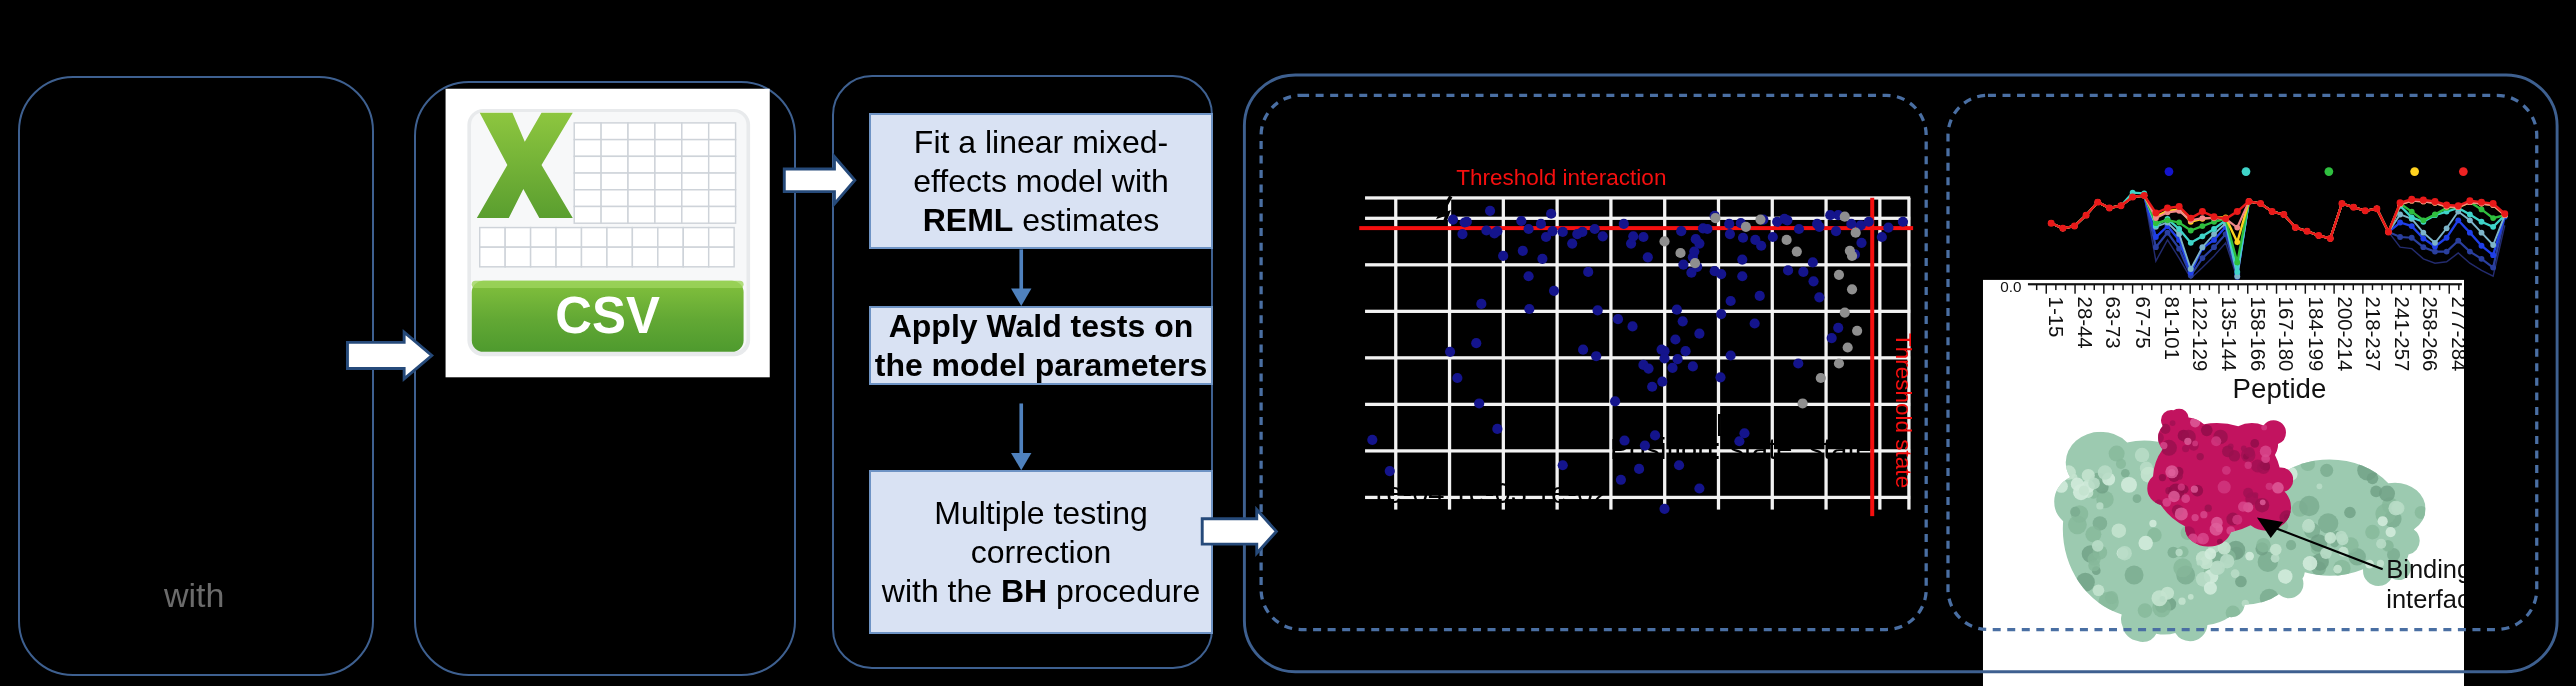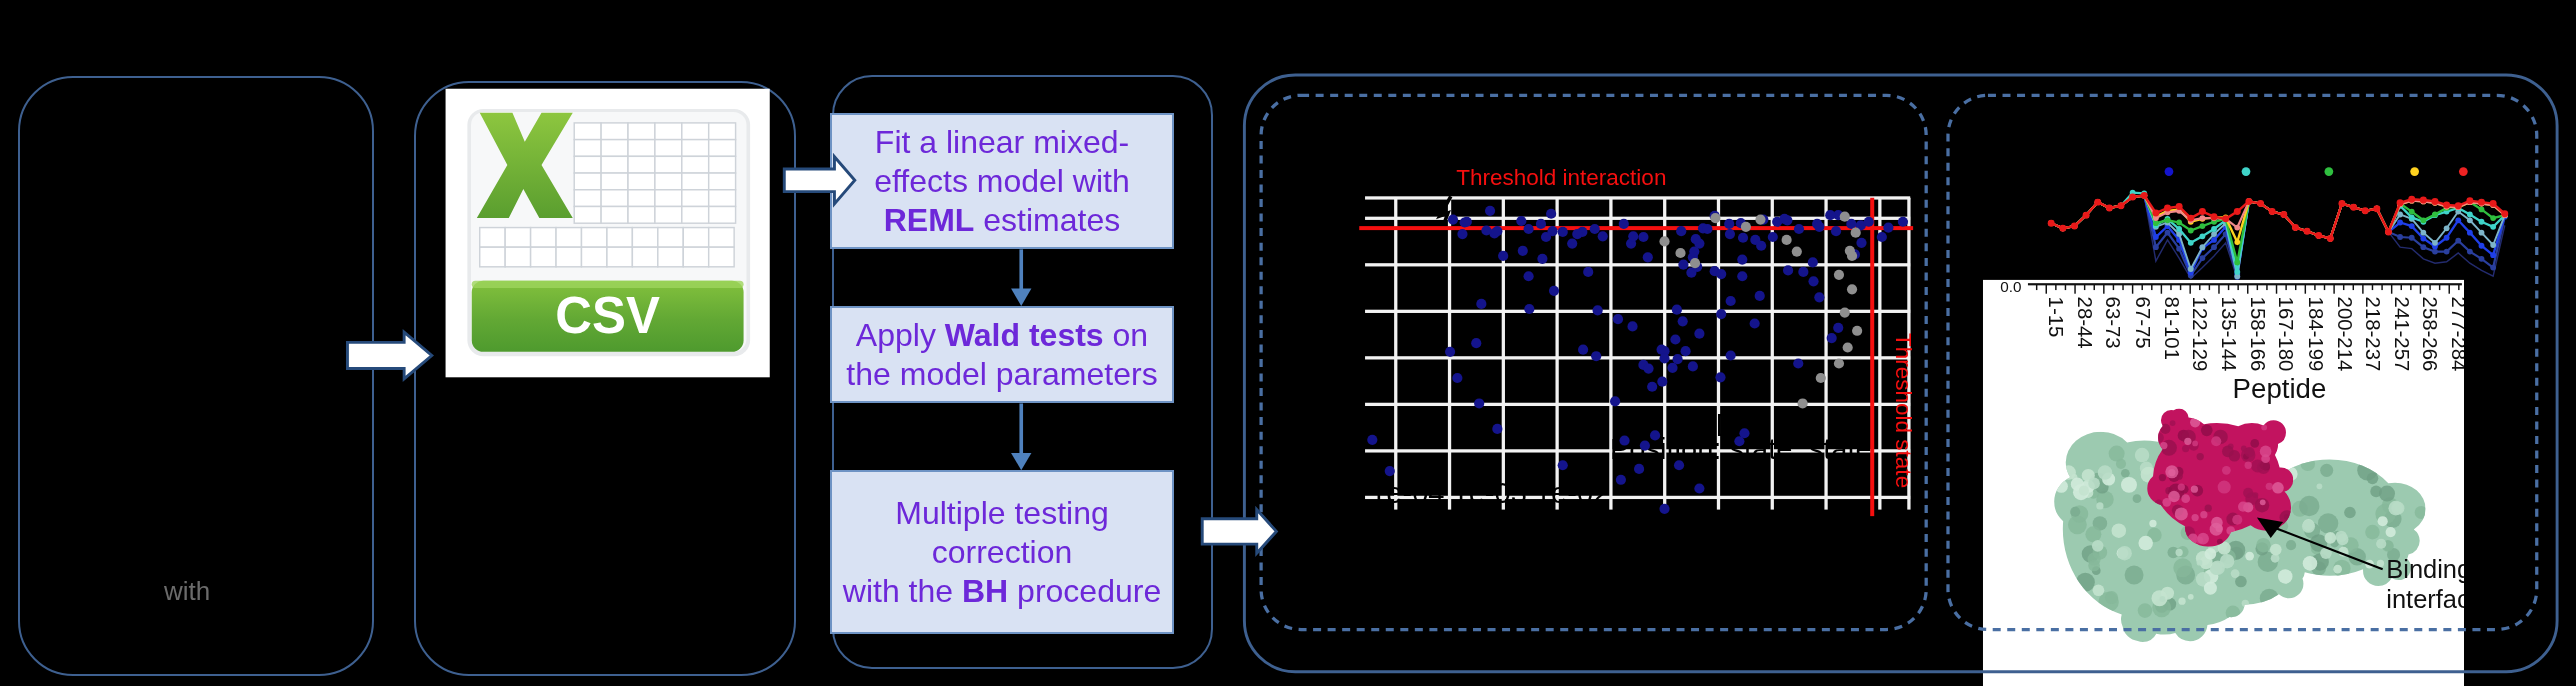--- a/index.html
+++ b/index.html
@@ -1,30 +1,30 @@
 <!DOCTYPE html>
 <html style="font-size:11.6px"><head><meta charset="utf-8">
 <style>
 html,body{margin:0;padding:0;background:#000;width:2576px;height:687px;overflow:hidden;}
 *{box-sizing:border-box;font-family:"Liberation Sans",sans-serif;}
 .abs{position:absolute;}
 .panel{position:absolute;border:2.2px solid #3e6090;border-radius:55px;background:transparent;}
-.fbox{position:absolute;left:830px;width:344px;background:#d9e2f3;border:2.2px solid #6e93c4;
-display:flex;align-items:center;justify-content:center;text-align:center;color:#6d28d9;
+.fbox{position:absolute;left:869px;width:344px;background:#d9e2f3;border:2.2px solid #6e93c4;
+display:flex;align-items:center;justify-content:center;text-align:center;color:#000000;
 font-size:32px;line-height:39px;}
 </style></head>
 <body>
 <div class="panel" style="left:18px;top:76px;width:356px;height:600px;"></div>
 <div class="panel" style="left:414px;top:81px;width:382px;height:595px;"></div>
 <div class="panel" style="left:832px;top:75px;width:381px;height:594px;border-radius:40px;"></div>
-<div class="abs" style="left:164px;top:576px;color:#6b6b6b;font-size:26px;">with</div>
+<div class="abs" style="left:164px;top:576px;color:#6b6b6b;font-size:34px;">with</div>
 <div class="fbox" style="top:113px;height:136px;">
     <div>Fit a linear mixed-<br>effects model with<br><b>REML</b> estimates</div>
   </div>
-<div class="fbox" style="top:306px;height:97px;">
+<div class="fbox" style="top:306px;height:79px;font-weight:bold;">
     <div>Apply <b>Wald tests</b> on<br>the model parameters</div>
   </div>
 <div class="fbox" style="top:470px;height:164px;">
     <div>Multiple testing<br>correction<br>with the <b>BH</b> procedure</div>
   </div>
 <svg class="abs" style="left:0;top:0;" width="2576" height="687" viewBox="0 0 3544 945">
 <defs>
       <clipPath id="wb">
         <rect x="2728" y="383" width="662" height="562"></rect>
       </clipPath>

